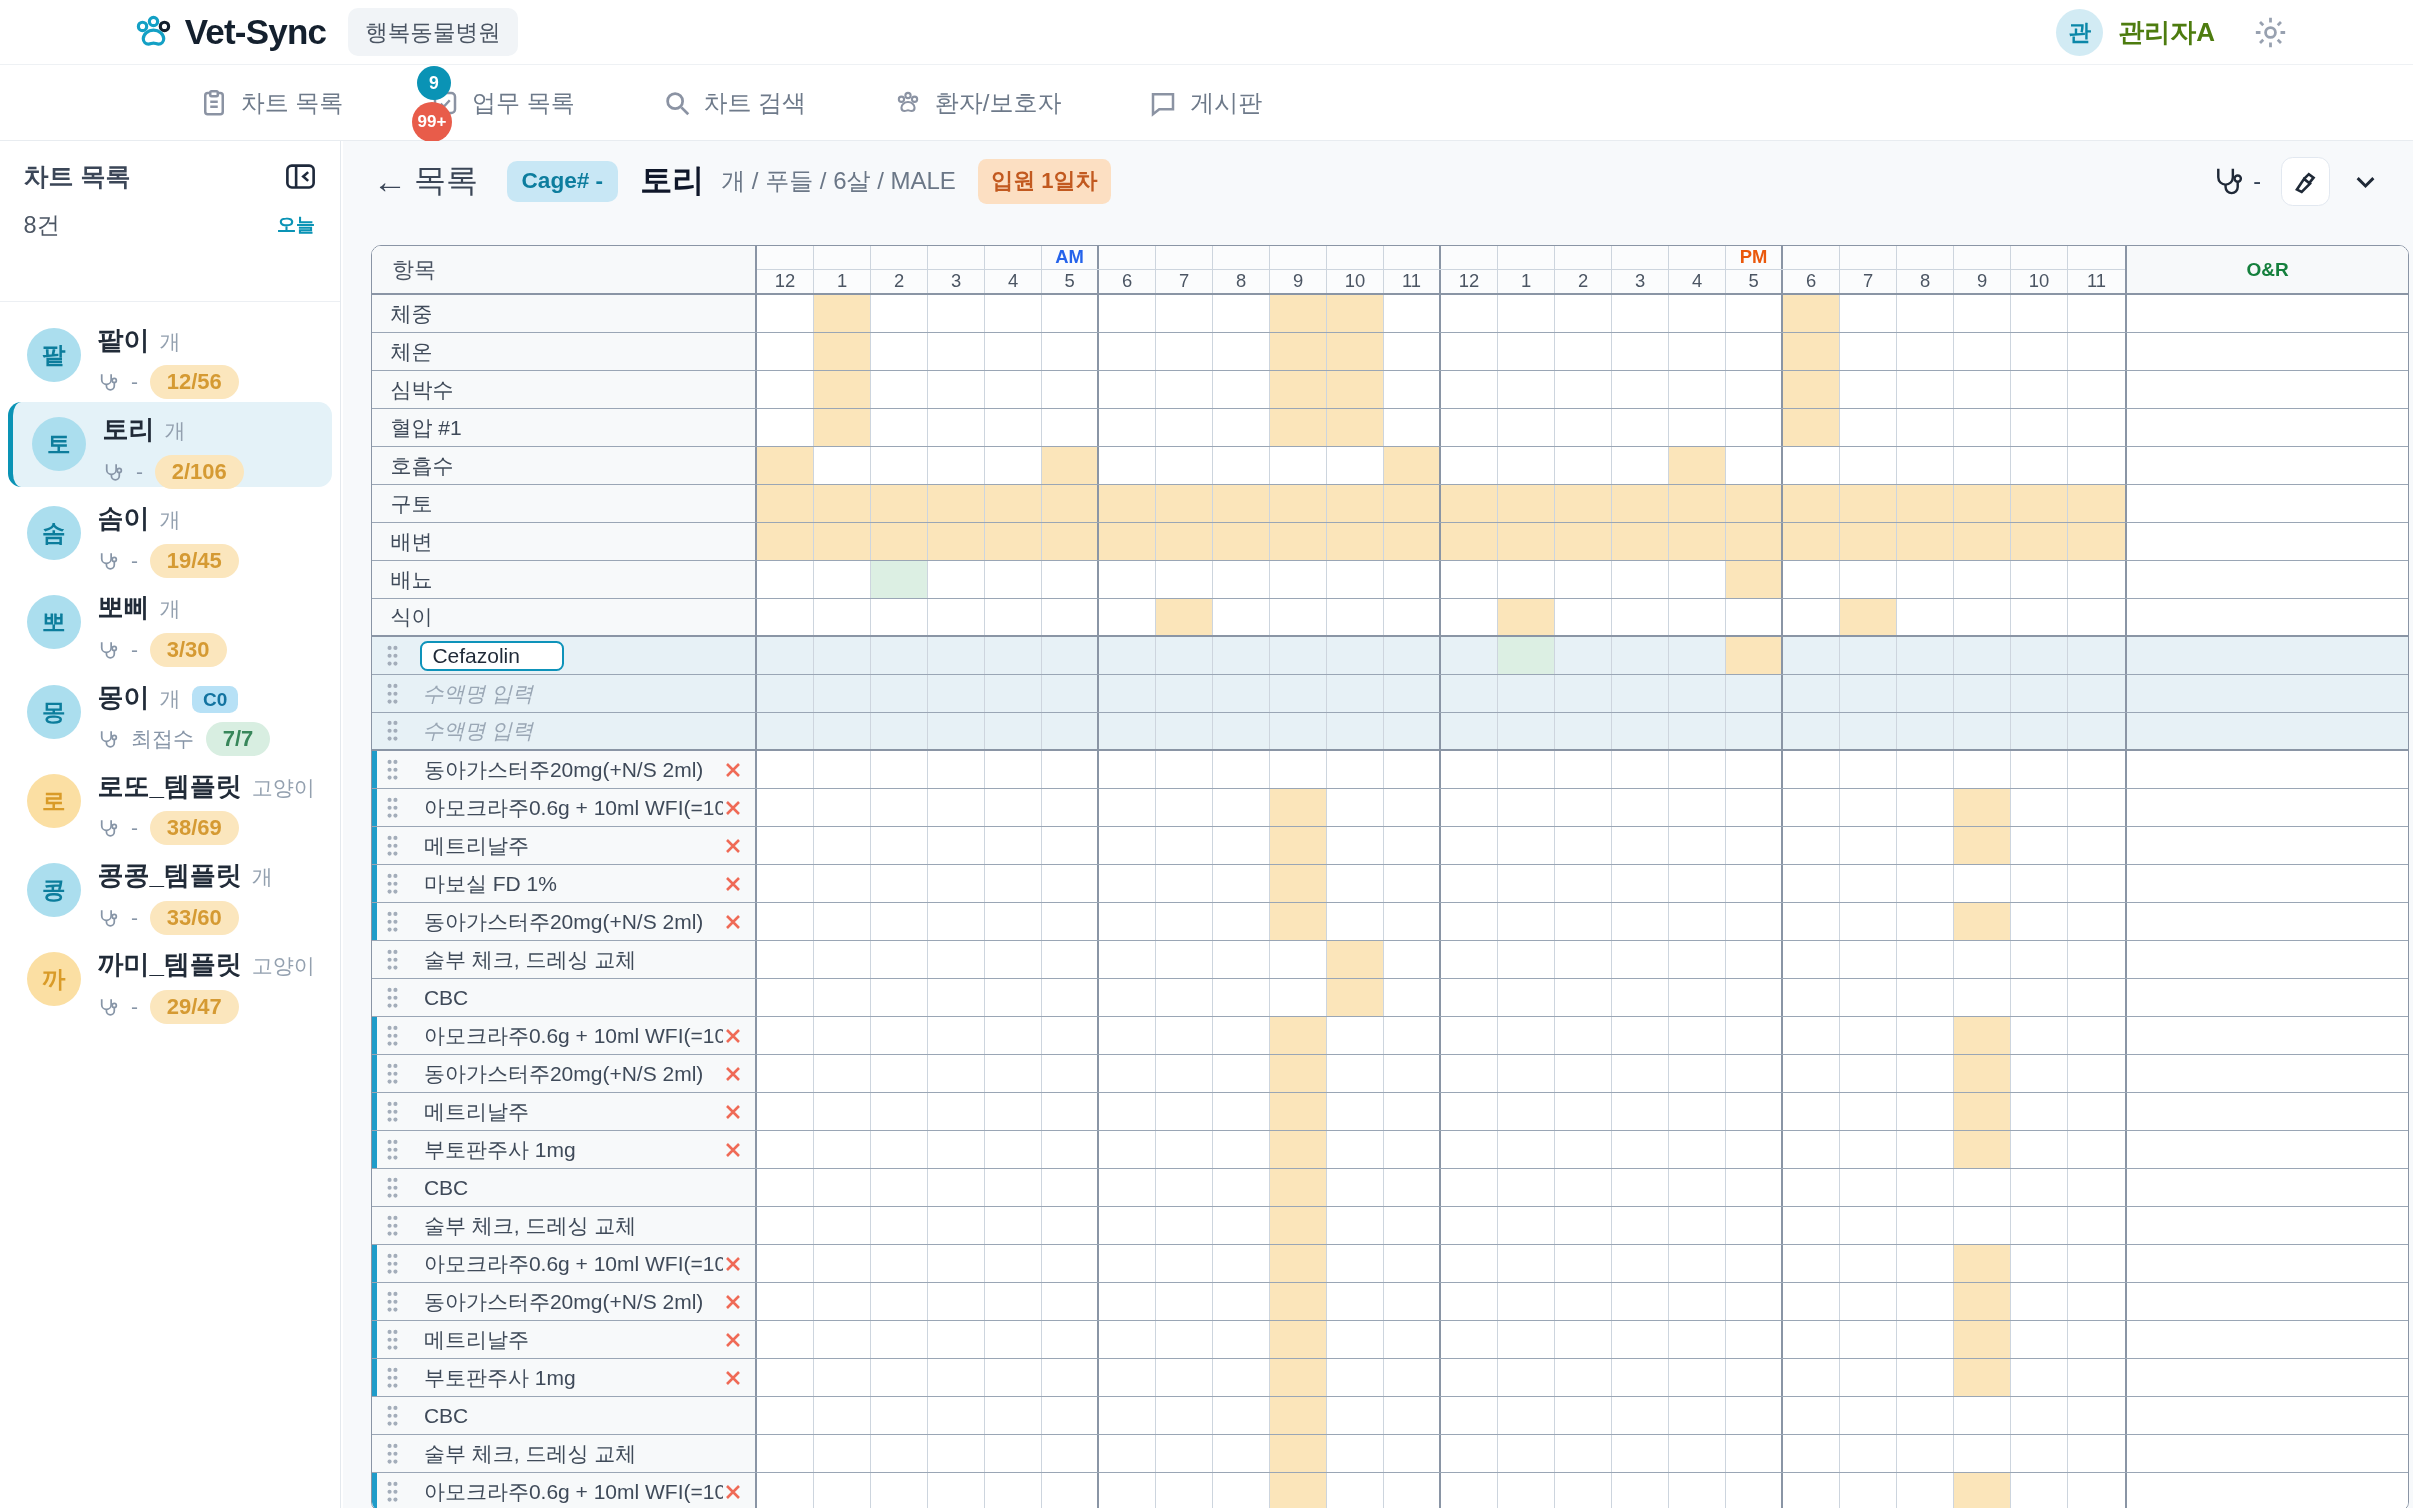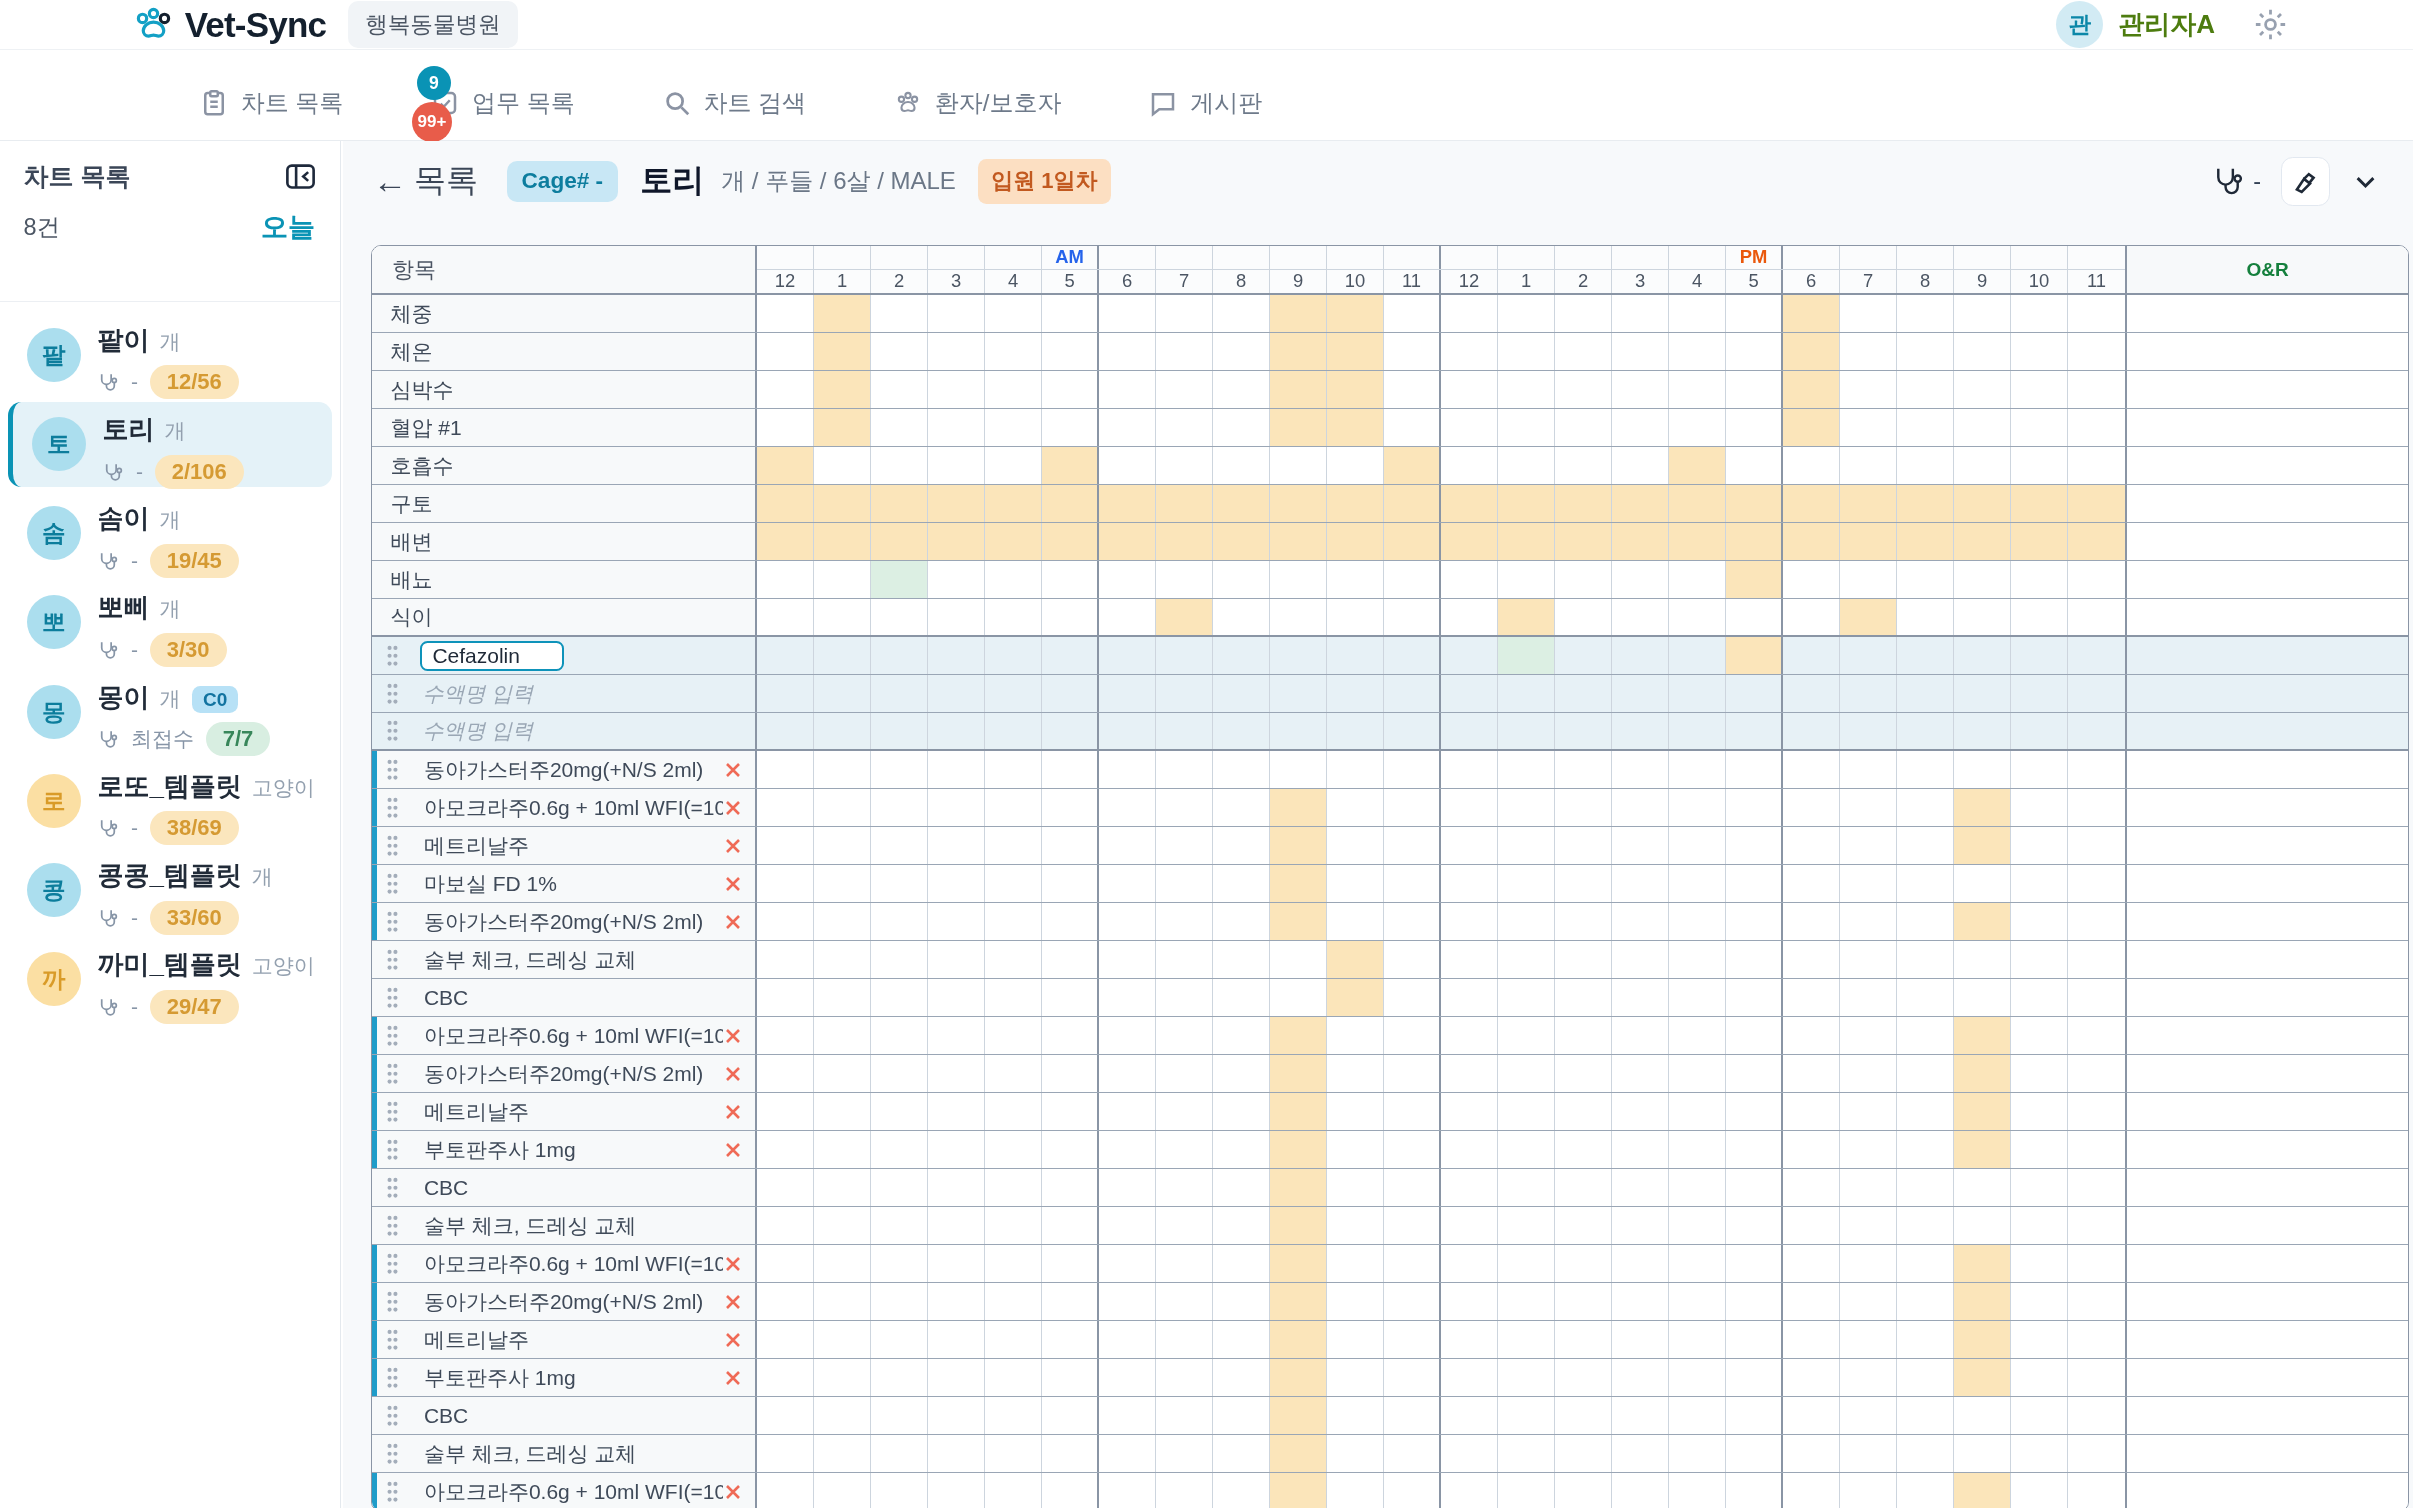--- a/index.html
+++ b/index.html
@@ -1,21 +1,21 @@
 <!DOCTYPE html>
 <html style="font-size:13.4px"><head>
 <meta charset="utf-8">
 <style>
   *{box-sizing:border-box;margin:0;padding:0}
   html,body{width:2413px;height:1508px;overflow:hidden;background:#fff;
     font-family:"Liberation Sans","DejaVu Sans",sans-serif;color:#334155}
   svg{display:block}
 
   
-  .topbar{position:absolute;top:0;left:0;right:0;height:50px;background:#fff;
+  .topbar{position:absolute;top:0;left:0;right:0;height:65px;background:#fff;
     display:flex;align-items:center;border-bottom:0.8px solid #eef1f4;z-index:5}
   .logo-wrap{display:flex;align-items:center;margin-left:134px}
   .brand{font-size:35px;font-weight:700;color:#14202e;letter-spacing:-0.8px;margin-left:11.7px}
   .clinic-badge{margin-left:22px;background:#f1f4f7;color:#4b5563;font-size:22.6px;
     padding:8.4px 17px;border-radius:10px}
   .top-right{margin-left:auto;display:flex;align-items:center;margin-right:124px}
   .user-avatar{width:47px;height:47px;border-radius:50%;background:#d2ebf4;color:#0b87a8;
     font-size:22.6px;font-weight:700;display:flex;align-items:center;justify-content:center}
   .user-name{font-size:26px;color:#4d7c0f;margin-left:15px;font-weight:600}
   .gear{margin-left:37px}
@@ -33,21 +33,21 @@
   
   .sidebar{position:absolute;top:141px;left:0;width:341px;bottom:0;background:#fff;
     border-right:1.7px solid #e4e9ee}
   .sb-head{height:161px;border-bottom:1.7px solid #eceff3;position:relative}
   .sb-title-row{display:flex;align-items:center;justify-content:space-between;padding:18.4px 22px 0 23.5px}
   .sb-title{font-size:25px;font-weight:600;color:#3b4657}
   .date-row{display:flex;align-items:center;justify-content:space-between;padding:22px 28.5px 0 28.5px}
   .date-label{font-size:27px;font-weight:700;color:#1e293b}
   .meta-row{display:flex;align-items:center;justify-content:space-between;padding:15px 25px 0 23.5px}
   .count{font-size:23.5px;color:#4b5563}
-  .today{font-size:27px;color:#0a93b5;font-weight:700;cursor:pointer}
+  .today{font-size:19px;color:#0a93b5;font-weight:700;cursor:pointer}
   .plist{padding-top:6.7px}
   .p-item{position:relative;height:85px;margin:4.2px 8.4px;border-radius:13.4px;cursor:pointer}
   .p-item.selected{background:#e4f2f8;border-left:5px solid #0a93b5}
   .avatar{position:absolute;left:18.4px;top:15px;width:54px;height:54px;border-radius:50%;
     display:flex;align-items:center;justify-content:center;font-size:23.5px;font-weight:700}
   .avatar.blue{background:#abdeee;color:#0c7d9c}
   .avatar.orange{background:#fbdfa3;color:#d99b28}
   .p-text{position:absolute;left:89px;top:10px;right:6.7px}
   .p-name-row{display:flex;align-items:baseline;gap:10px}
   .p-name{font-size:26px;font-weight:700;color:#212b38;white-space:nowrap}

